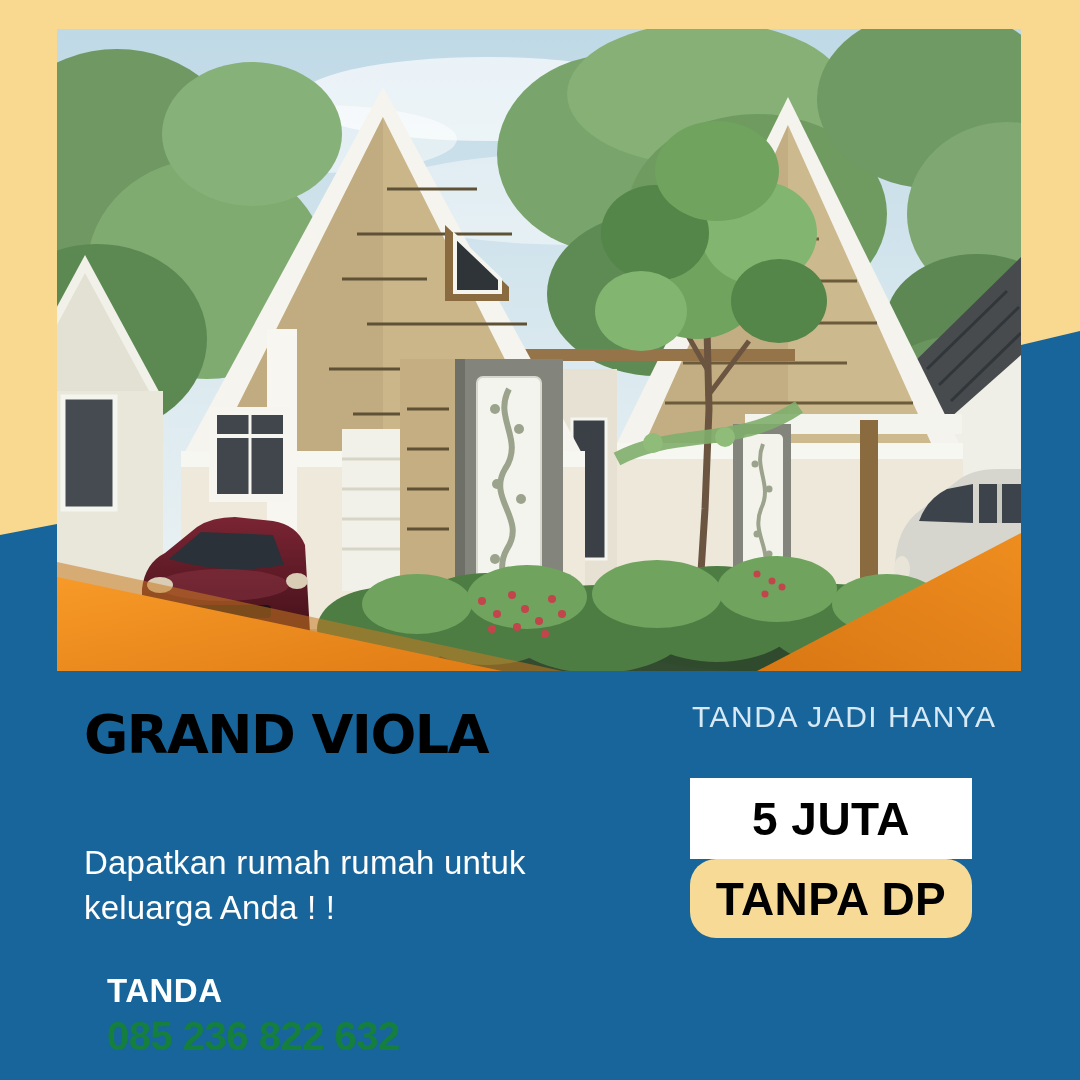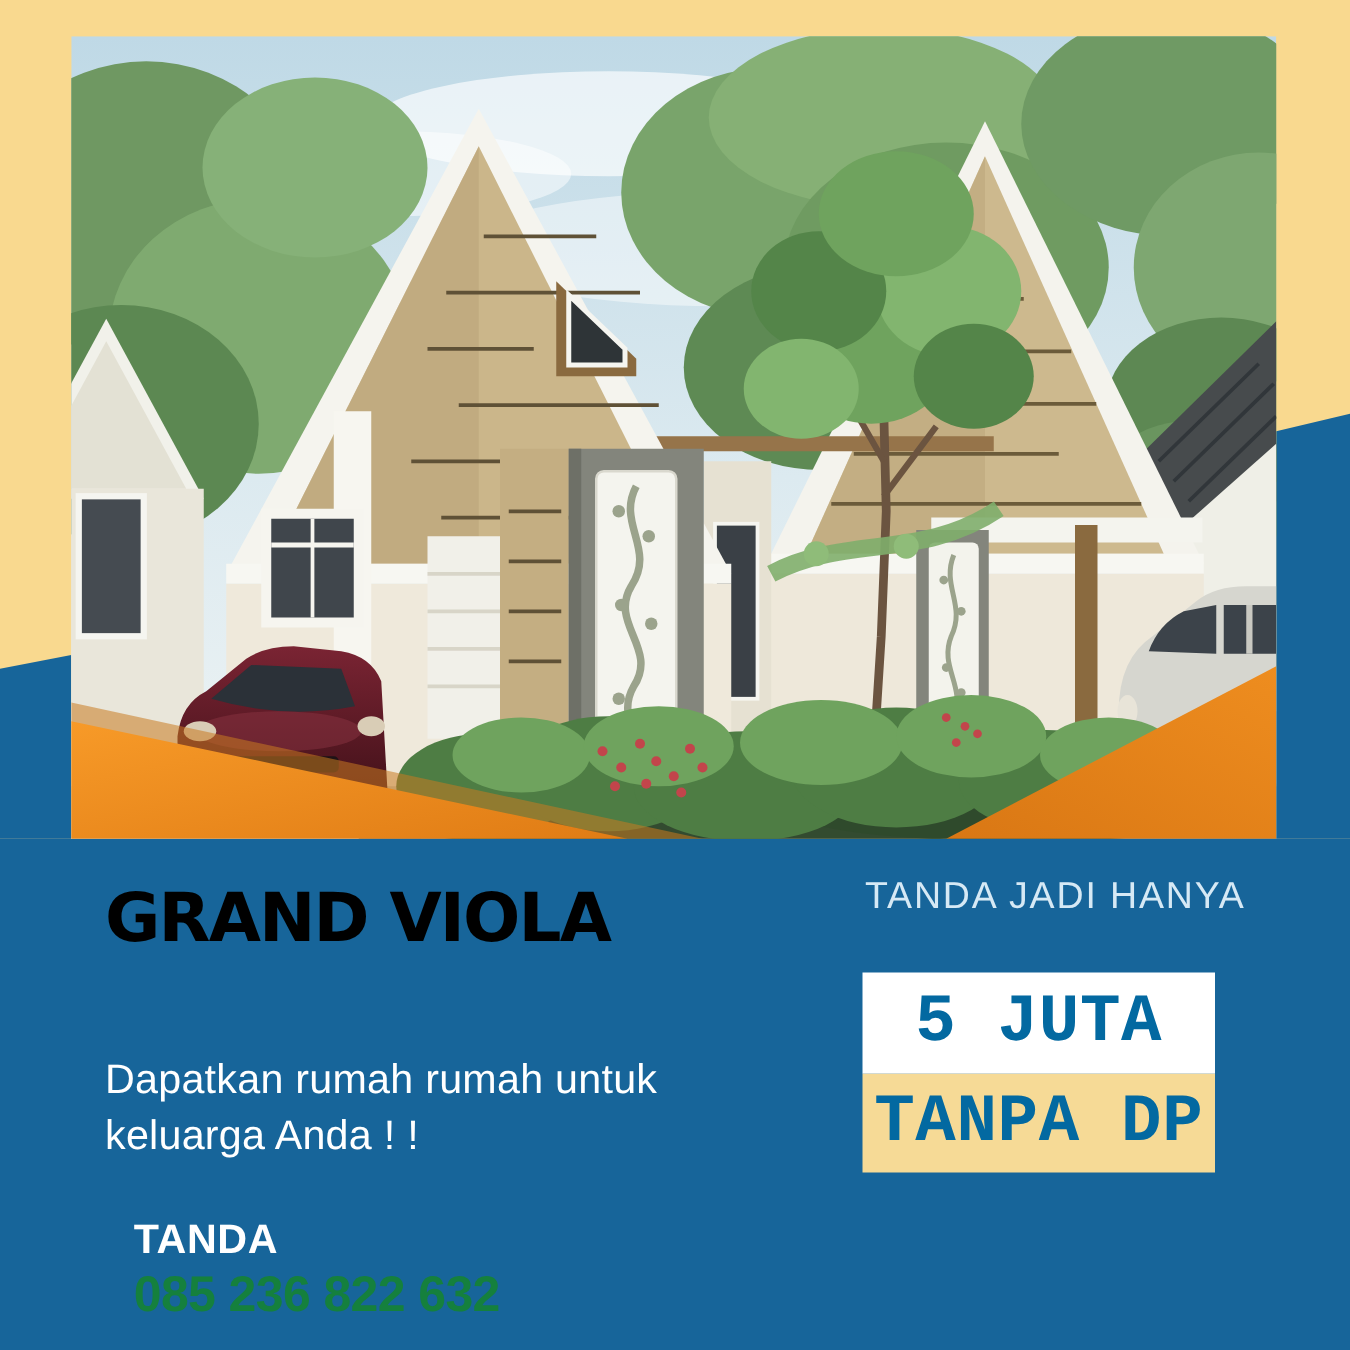--- a/index.html
+++ b/index.html
@@ -28,25 +28,25 @@
     color:#D6E9F5;font-size:30px;letter-spacing:1.5px;font-weight:400;
     white-space:nowrap;
     margin-left:11px;
   }
   .price-box{
     left:690px;top:778px;width:282px;height:81px;background:#FFFFFF;
     display:flex;align-items:center;justify-content:center;
   }
   .dp-box{
     left:690px;top:859px;width:282px;height:79px;background:#F6DA96;
-    display:flex;align-items:center;justify-content:center;
+    display:flex;align-items:center;justify-content:center;border-radius:26px;
   }
   .box-text{
-    color:#0369a1;font-weight:700;font-size:54px;letter-spacing:.5px;
-    font-family:Liberation Mono, monospace;
+    color:#000000;font-weight:700;font-size:46px;letter-spacing:.5px;
+    font-family:Liberation Sans, sans-serif;
   }
   .contact-name{
     left:107px;top:972px;color:#FFFFFF;font-weight:700;font-size:33px;letter-spacing:.5px;
   }
   .contact-phone{
     left:107px;top:1014px;color:#15803d;font-weight:700;font-size:40px;letter-spacing:-.5px;
   }
   .plate-text{font-size:11px;font-weight:700;fill:#2a2a33;font-family:"DejaVu Sans Mono",monospace;}
 </style>
 </head>

